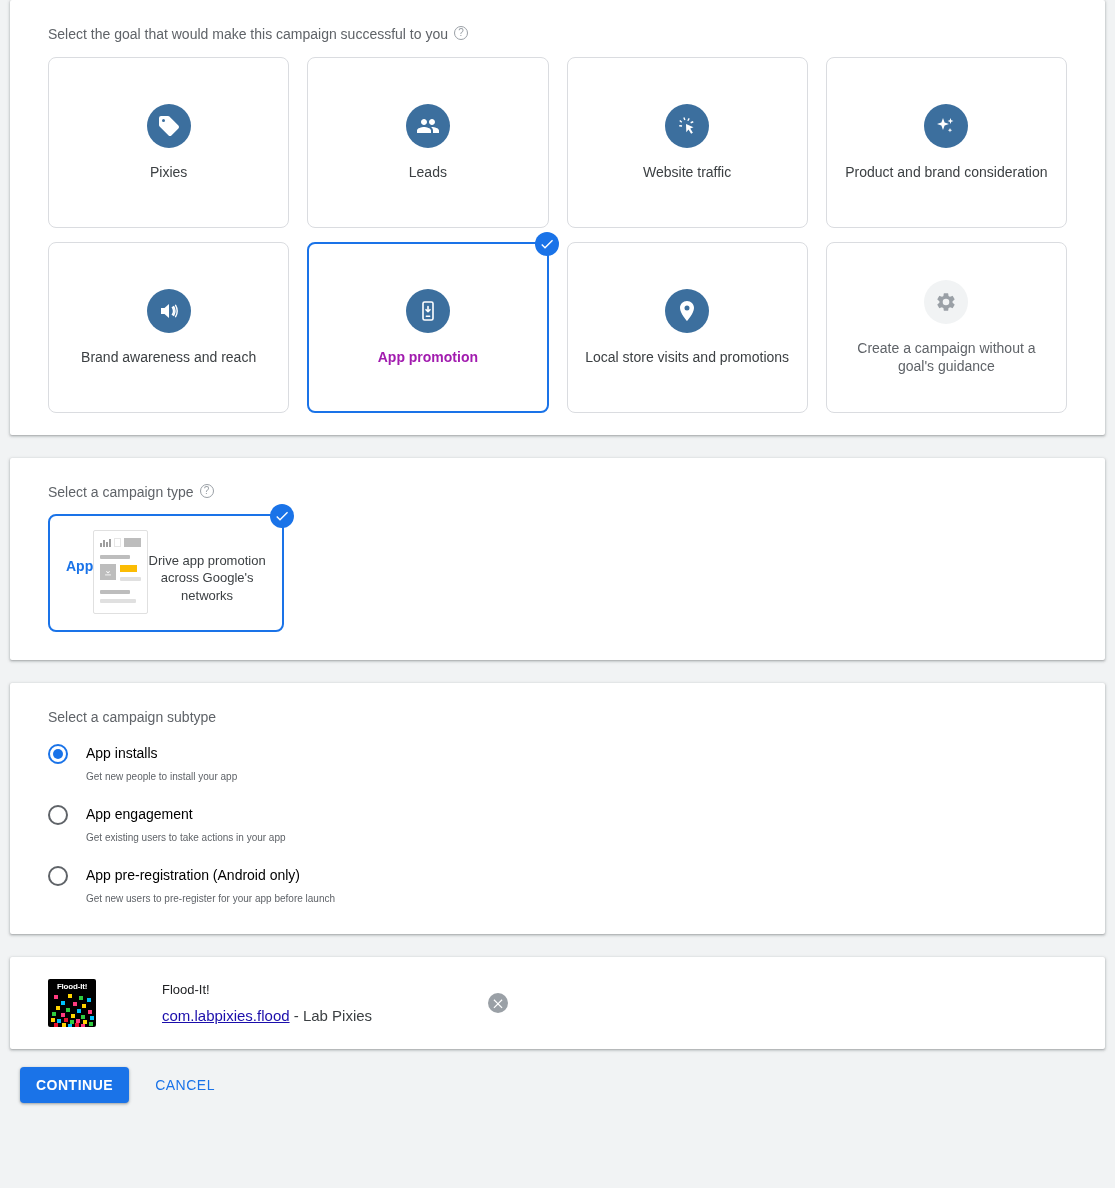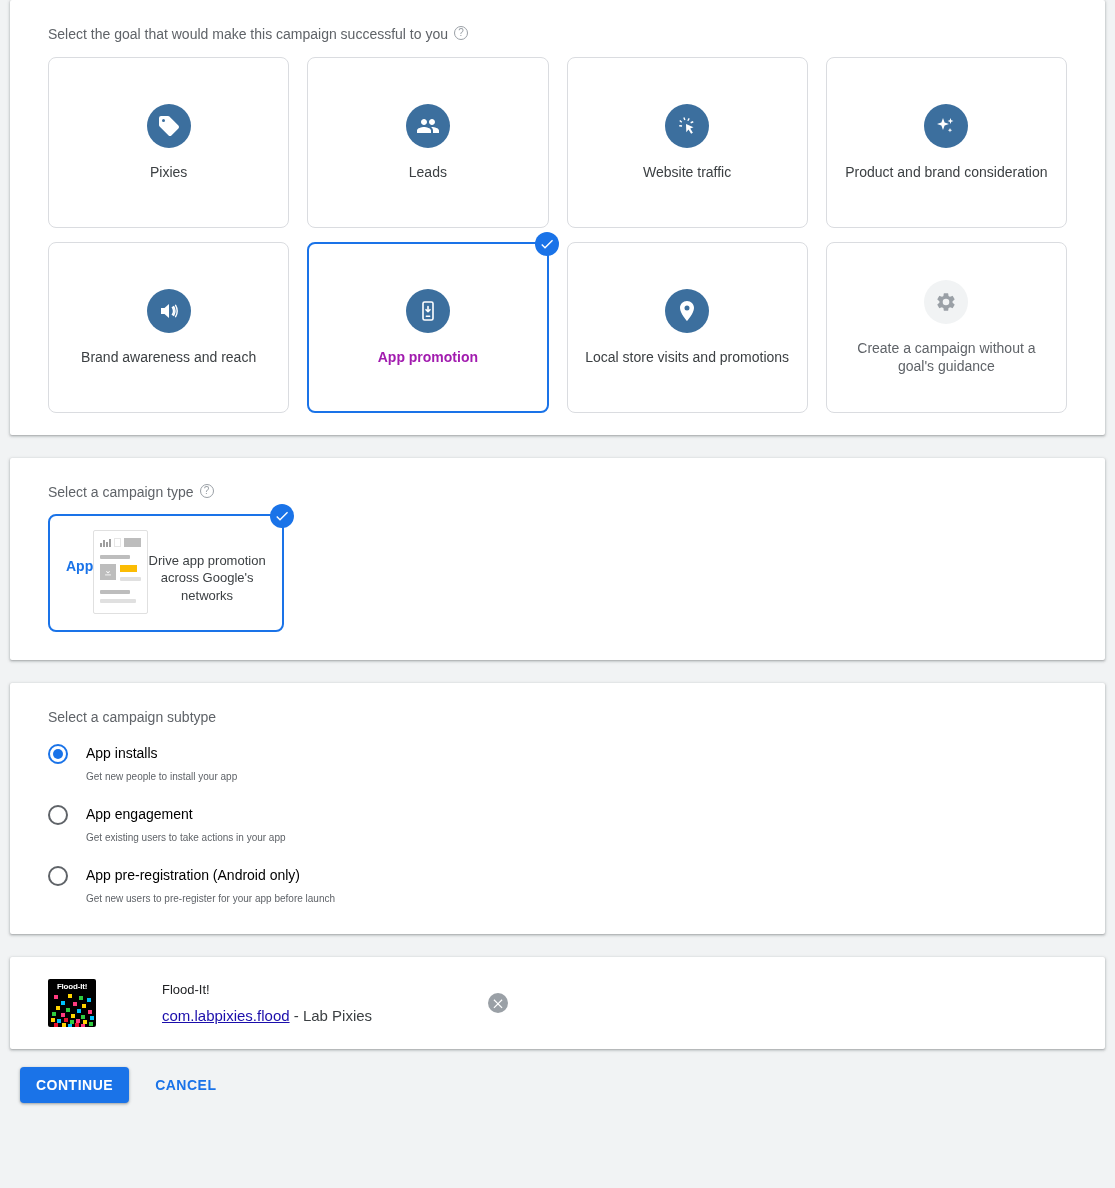--- a/index.html
+++ b/index.html
@@ -161,21 +161,21 @@
   .footer { display: flex; align-items: center; padding: 18px 0 0 20px; }
   .btn-primary {
     background: #1a73e8; color: #fff; border: none; border-radius: 4px;
     font-size: 14px; font-weight: bold; letter-spacing: .5px;
     padding: 10px 16px; cursor: pointer;
     box-shadow: 0 1px 2px rgba(60,64,67,.3), 0 1px 3px 1px rgba(60,64,67,.15);
     font-family: "Liberation Sans", sans-serif;
   }
   .btn-text {
     background: transparent; color: #1a73e8; border: none;
-    font-size: 14px; font-weight: bold; letter-spacing: .5px;
+    font-size: 14px; font-weight: normal; letter-spacing: .5px;
     padding: 10px 14px; margin-left: 12px; cursor: pointer;
     font-family: "Liberation Sans", sans-serif;
   }
 </style>
 </head>
 <body>
 
 <div class="page">
 
   <div class="card" id="goals-card">

